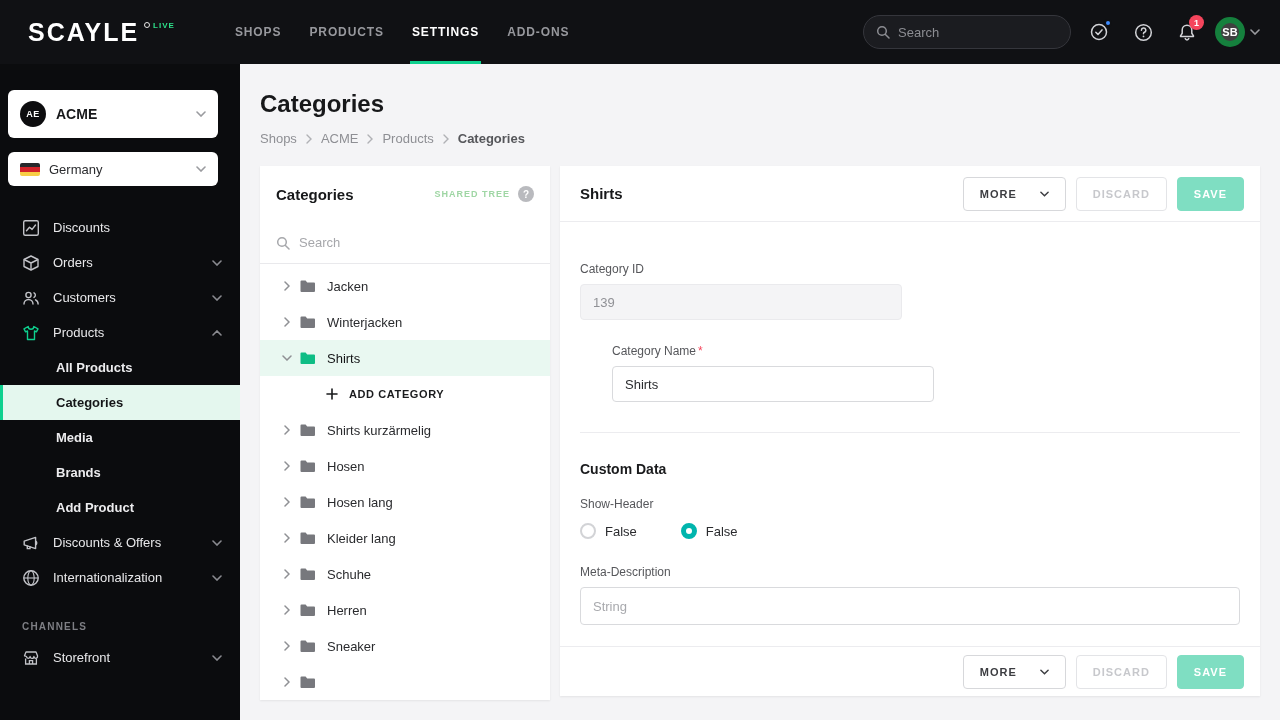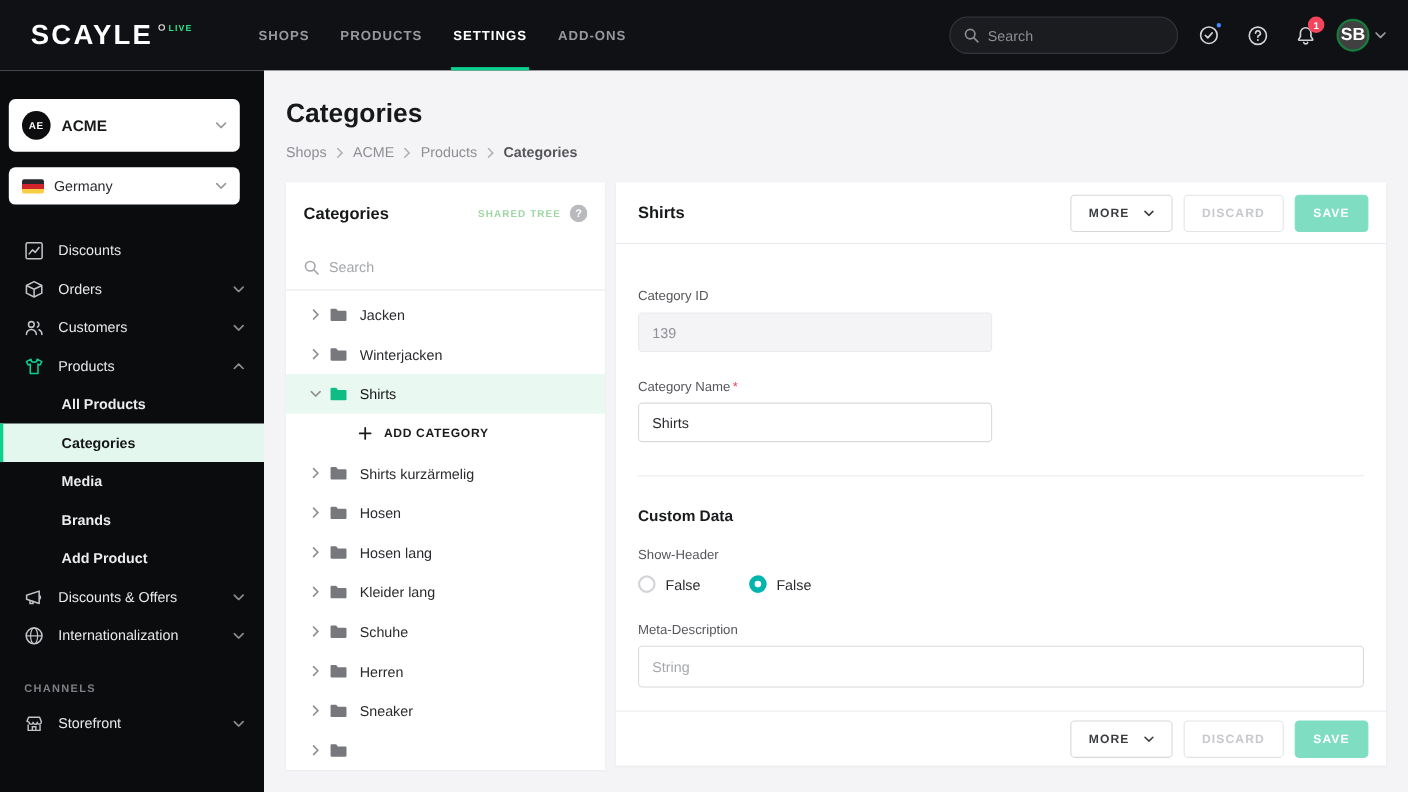--- a/index.html
+++ b/index.html
@@ -19,21 +19,21 @@
   .topnav-item.active { color:#fff; }
   .topnav-item.active::after { content:""; position:absolute; left:12px; right:12px; bottom:0; height:3px; background:#0ed08e; }
   .topbar-right { margin-left:auto; display:flex; align-items:center; gap:12px; padding-right:20px; }
   .search-pill { width:208px; height:34px; background:#1b1c20; border:1px solid #35363c; border-radius:17px; display:flex; align-items:center; padding:0 12px; gap:8px; color:#8c8d92; }
   .search-pill input { background:transparent; border:none; outline:none; color:#d7d7da; font-size:13px; width:100%; font-family:inherit; }
   .search-pill input::placeholder { color:#8c8d92; }
   .iconbtn { position:relative; width:32px; height:32px; background:none; border:none; color:#d2d3d7; display:flex; align-items:center; justify-content:center; cursor:pointer; }
   .dot-blue { position:absolute; top:3px; right:3px; width:8px; height:8px; border-radius:50%; background:#3f8cff; border:2px solid #101114; }
   .badge { position:absolute; top:-1px; right:-1px; min-width:15px; height:15px; border-radius:8px; background:#f5455c; color:#fff; font-size:9px; font-weight:bold; display:flex; align-items:center; justify-content:center; padding:0 3px; }
   .avatar-wrap { display:flex; align-items:center; gap:5px; cursor:pointer; color:#9a9b9f; }
-  .avatar { width:30px; height:30px; border-radius:50%; background:#404040; border:2px solid #15803d; color:#fff; font-size:16px; font-weight:bold; display:flex; align-items:center; justify-content:center; }
+  .avatar { width:30px; height:30px; border-radius:50%; background:#404040; border:6px solid #15803d; color:#fff; font-size:11px; font-weight:bold; display:flex; align-items:center; justify-content:center; }
 
   
   .sidebar { position:fixed; top:64px; left:0; width:240px; height:656px; background:#0b0c0e; overflow:hidden; z-index:10; }
   .side-card { margin:0 22px 0 8px; background:#fff; border-radius:6px; display:flex; align-items:center; padding:0 12px; cursor:pointer; }
   .shop-card { margin-top:26px; height:48px; gap:10px; }
   .shop-badge { width:26px; height:26px; border-radius:50%; background:#0d0d0f; color:#fff; font-size:9px; font-weight:bold; display:flex; align-items:center; justify-content:center; letter-spacing:0.5px; flex:none; }
   .shop-name { font-size:14px; font-weight:bold; color:#17181a; flex:1; }
   .country-card { margin-top:14px; height:34px; gap:9px; }
   .flag-de { width:20px; height:13px; border-radius:2px; background:linear-gradient(to bottom,#26282b 0 33%,#d2232a 33% 66%,#f8ce46 66% 100%); flex:none; }
   .country-name { font-size:13px; color:#2a2b2e; flex:1; }
@@ -74,33 +74,33 @@
   .tree-item.selected { background:#e9f8f1; }
   .tree-item.selected .folder { color:#0ebd85; }
   .tree-item.selected .t-label { color:#141517; }
   .tree-add { height:36px; display:flex; align-items:center; padding-left:66px; gap:11px; cursor:pointer; color:#1a1b1d; }
   .tree-add .t-label { font-size:11px; font-weight:bold; letter-spacing:0.6px; }
 
   
   .detail-panel { flex:1; height:530px; display:flex; flex-direction:column; }
   .detail-header { height:56px; border-bottom:1px solid #ececef; display:flex; align-items:center; padding:0 16px 0 20px; flex:none; }
   .detail-title { font-size:15px; font-weight:bold; color:#17181a; flex:1; }
-  .btn { height:34px; border-radius:4px; font-size:11px; font-weight:bold; letter-spacing:1px; padding:0 16px; cursor:pointer; display:flex; align-items:center; gap:13px; font-family:inherit; }
+  .btn { height:34px; border-radius:4px; font-size:11px; font-weight:bold; letter-spacing:1px; padding:0 16px; cursor:pointer; display:flex; align-items:center; gap:23px; font-family:inherit; }
   .btn-more { background:#fff; border:1px solid #d7d8db; color:#3c3d41; }
   .btn-discard { background:#fff; border:1px solid #e3e4e7; color:#c7c8cc; margin-left:10px; }
   .btn-save { background:#7fdec2; border:1px solid #7fdec2; color:#fff; margin-left:10px; }
   .detail-body { flex:1; padding:40px 20px 0 20px; overflow:hidden; }
   .field-label { font-size:12px; color:#56575b; margin-bottom:8px; }
   .req { color:#f5455c; margin-left:2px; }
   .tinput { height:36px; border:1px solid #d9dadd; border-radius:4px; font-size:13px; color:#2a2b2e; padding:0 12px; outline:none; font-family:inherit; background:#fff; }
   .tinput::placeholder { color:#a8a9ad; }
   .tinput.small { width:322px; }
   .tinput.full { width:100%; height:38px; }
   .tinput:disabled { background:#f4f4f6; border-color:#eaeaed; color:#909196; }
-  .field-gap { margin-top:24px; }
+  .field-gap { margin-top:24px;margin-left:32px; }
   .divider { border-top:1px solid #ececef; margin:30px 0 28px 0; }
   .section-heading { font-size:14px; font-weight:bold; color:#1a1b1d; margin-bottom:20px; }
   .radio-row { display:flex; gap:44px; margin:12px 0 26px 0; }
   .radio-opt { display:flex; align-items:center; gap:9px; font-size:13px; color:#2a2b2e; cursor:pointer; }
   .radio { width:16px; height:16px; border-radius:50%; border:2px solid #d2d3d6; background:#fff; flex:none; }
   .radio.checked { border:5px solid #00b5ad; }
   .detail-footer { height:50px; border-top:1px solid #ececef; display:flex; align-items:center; justify-content:flex-end; padding:0 16px; flex:none; }
 </style>
 </head>
 <body>

